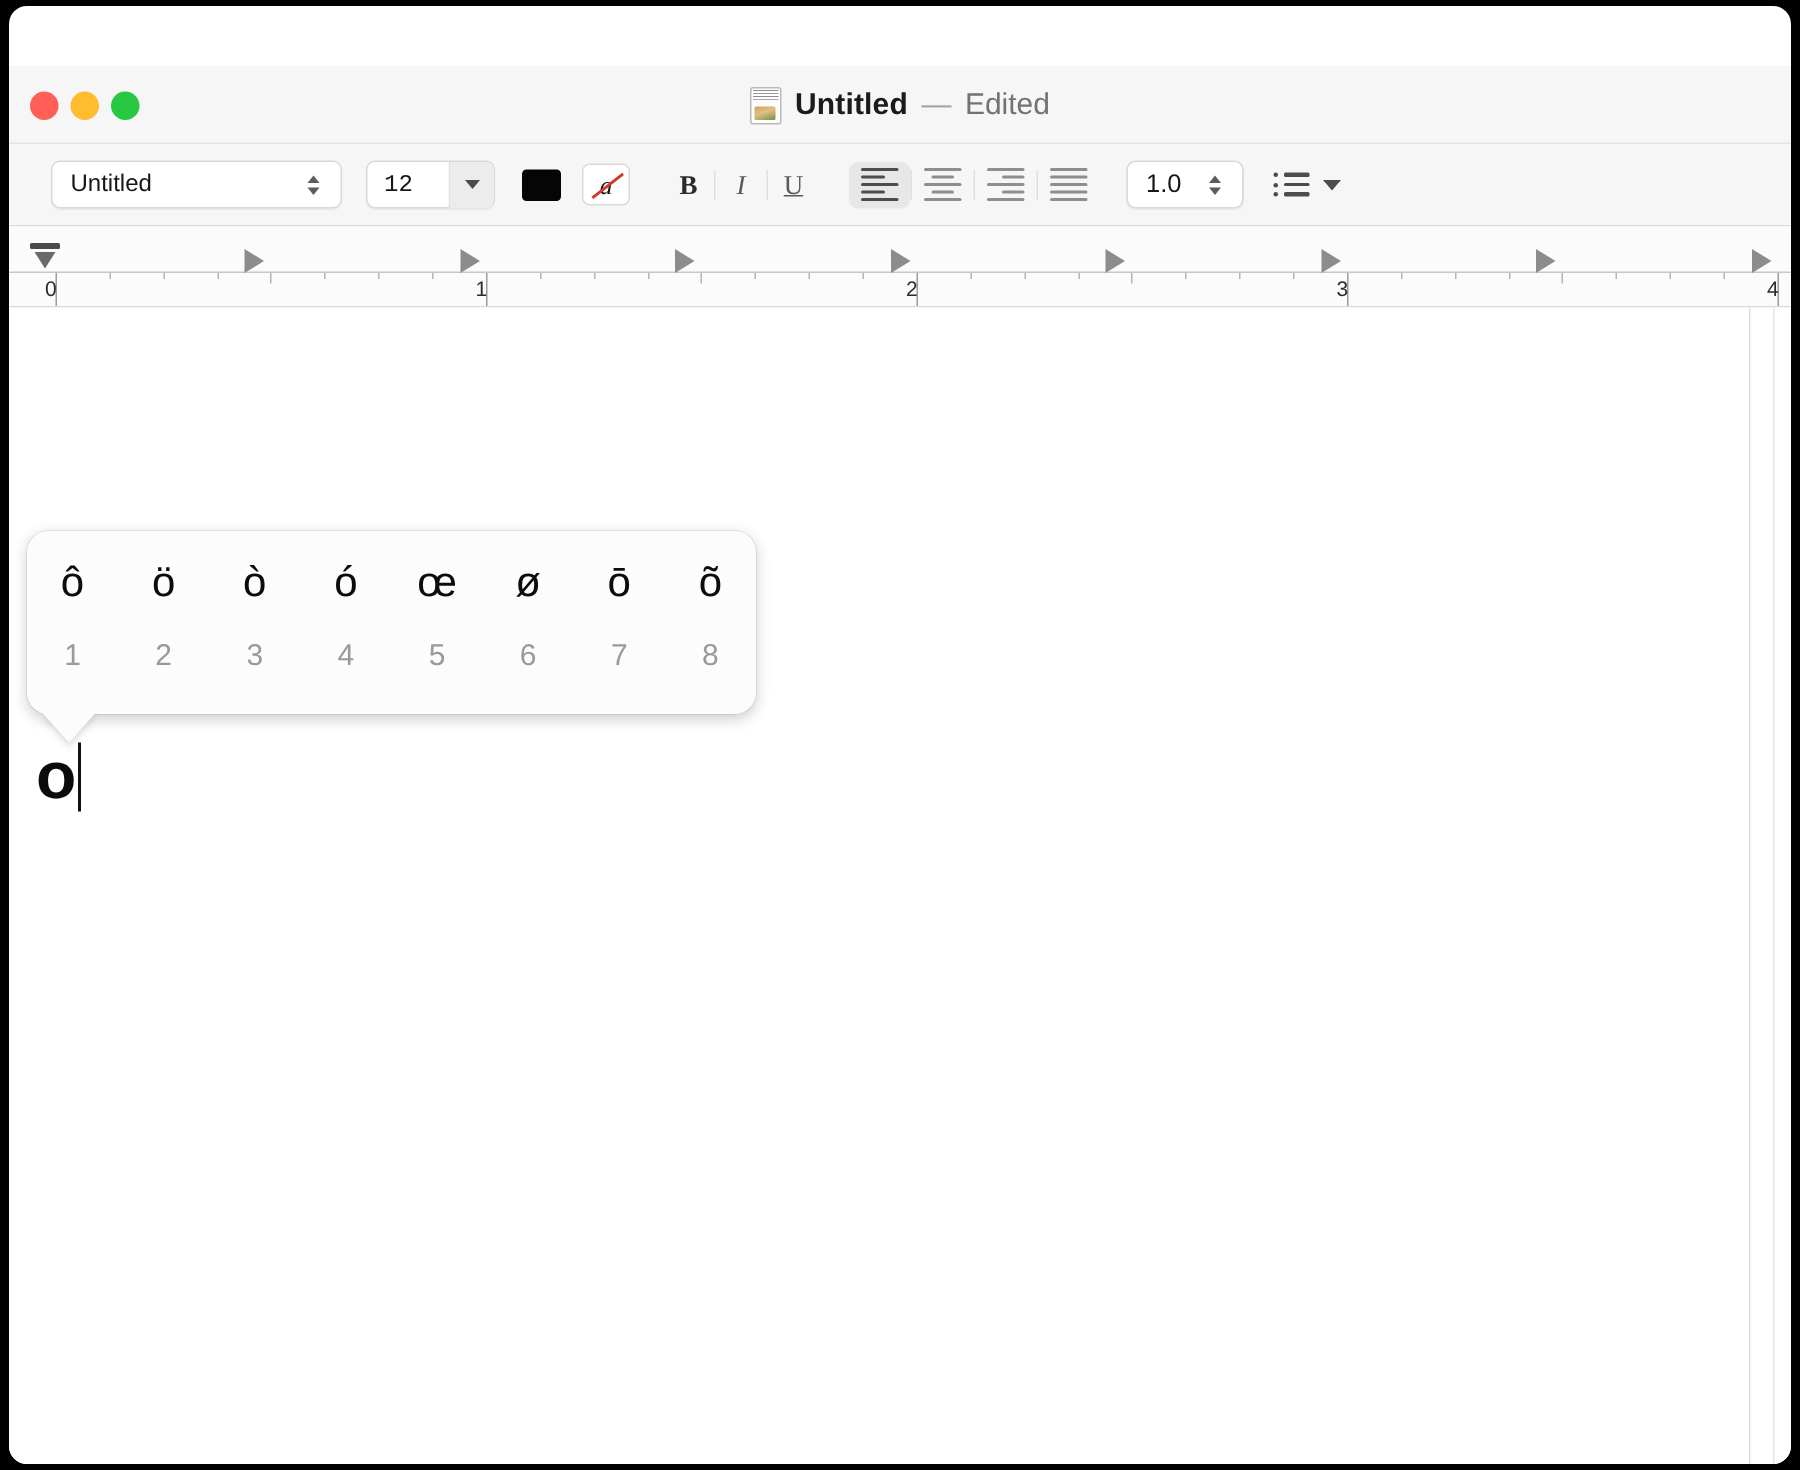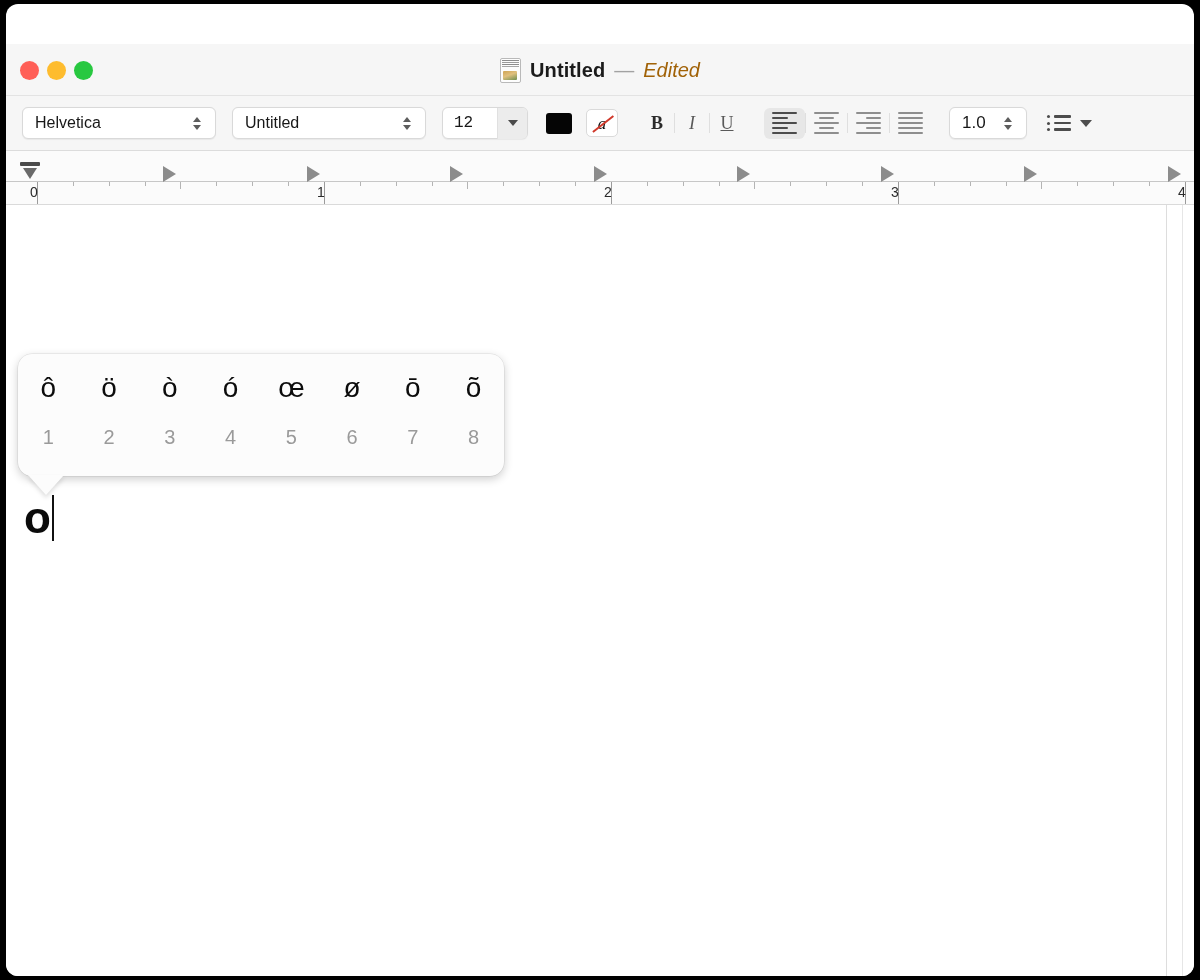--- a/index.html
+++ b/index.html
@@ -69,21 +69,21 @@
   #doc-icon .pic {
     position: absolute; left: 3px; bottom: 3px; right: 4px; height: 9px;
     background: linear-gradient(160deg, #cfa455 0%, #e0c07e 45%, #6f8f52 100%);
     border-radius: 1px;
   }
   #title-name {
     font-size: 20px; font-weight: bold; color: #1b1b1b;
     letter-spacing: .1px;
   }
   #title-dash { font-size: 20px; color: #a2a2a2; }
-  #title-status { font-size: 20px; color: #a16207; font-style: italic; }
+  #title-status { font-size: 20px; color: #737373; }
 
   
   #toolbar {
     position: relative;
     height: 55px;
     background: #f6f6f6;
     display: flex; align-items: center;
     padding: 0 12px;
     border-bottom: 0.5px solid #dcdcdc;
   }
@@ -342,27 +342,20 @@
           <span class="pic"></span>
       </span>
       <span id="title-name">Untitled</span>
       <span id="title-dash">—</span>
       <span id="title-status">Edited</span>
     </div>
   </div>
 
   <div id="toolbar">
 
-    <div class="field" id="font-family-field">
-      <span class="val">Helvetica</span>
-      <span class="updown">
-        <span class="tri-up"></span>
-          <span class="tri-dn"></span>
-      </span>
-    </div>
 
     <div class="field" id="font-style-field">
       <span class="val">Untitled</span>
       <span class="updown">
         <span class="tri-up"></span>
           <span class="tri-dn"></span>
       </span>
     </div>
 
     <div class="field" id="font-size-field">

